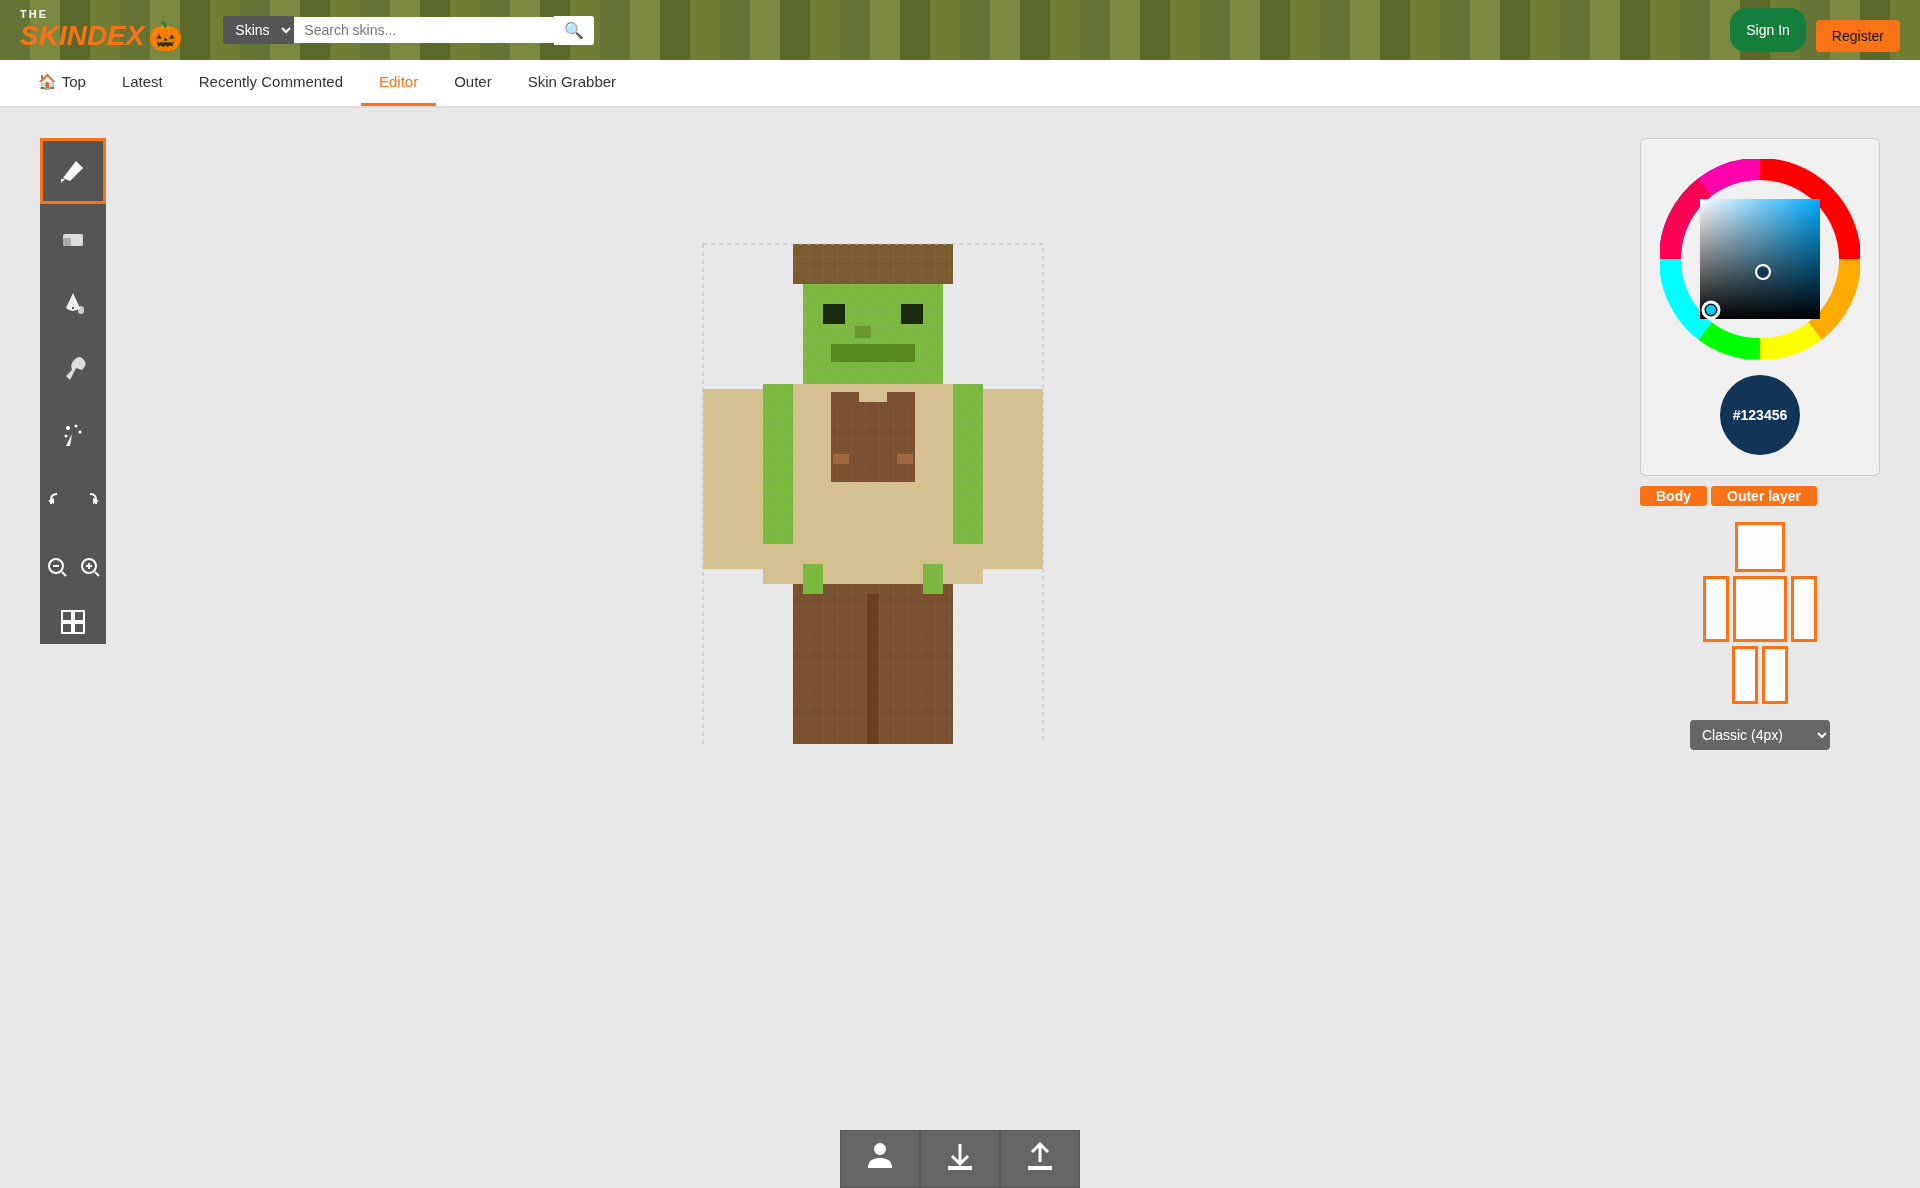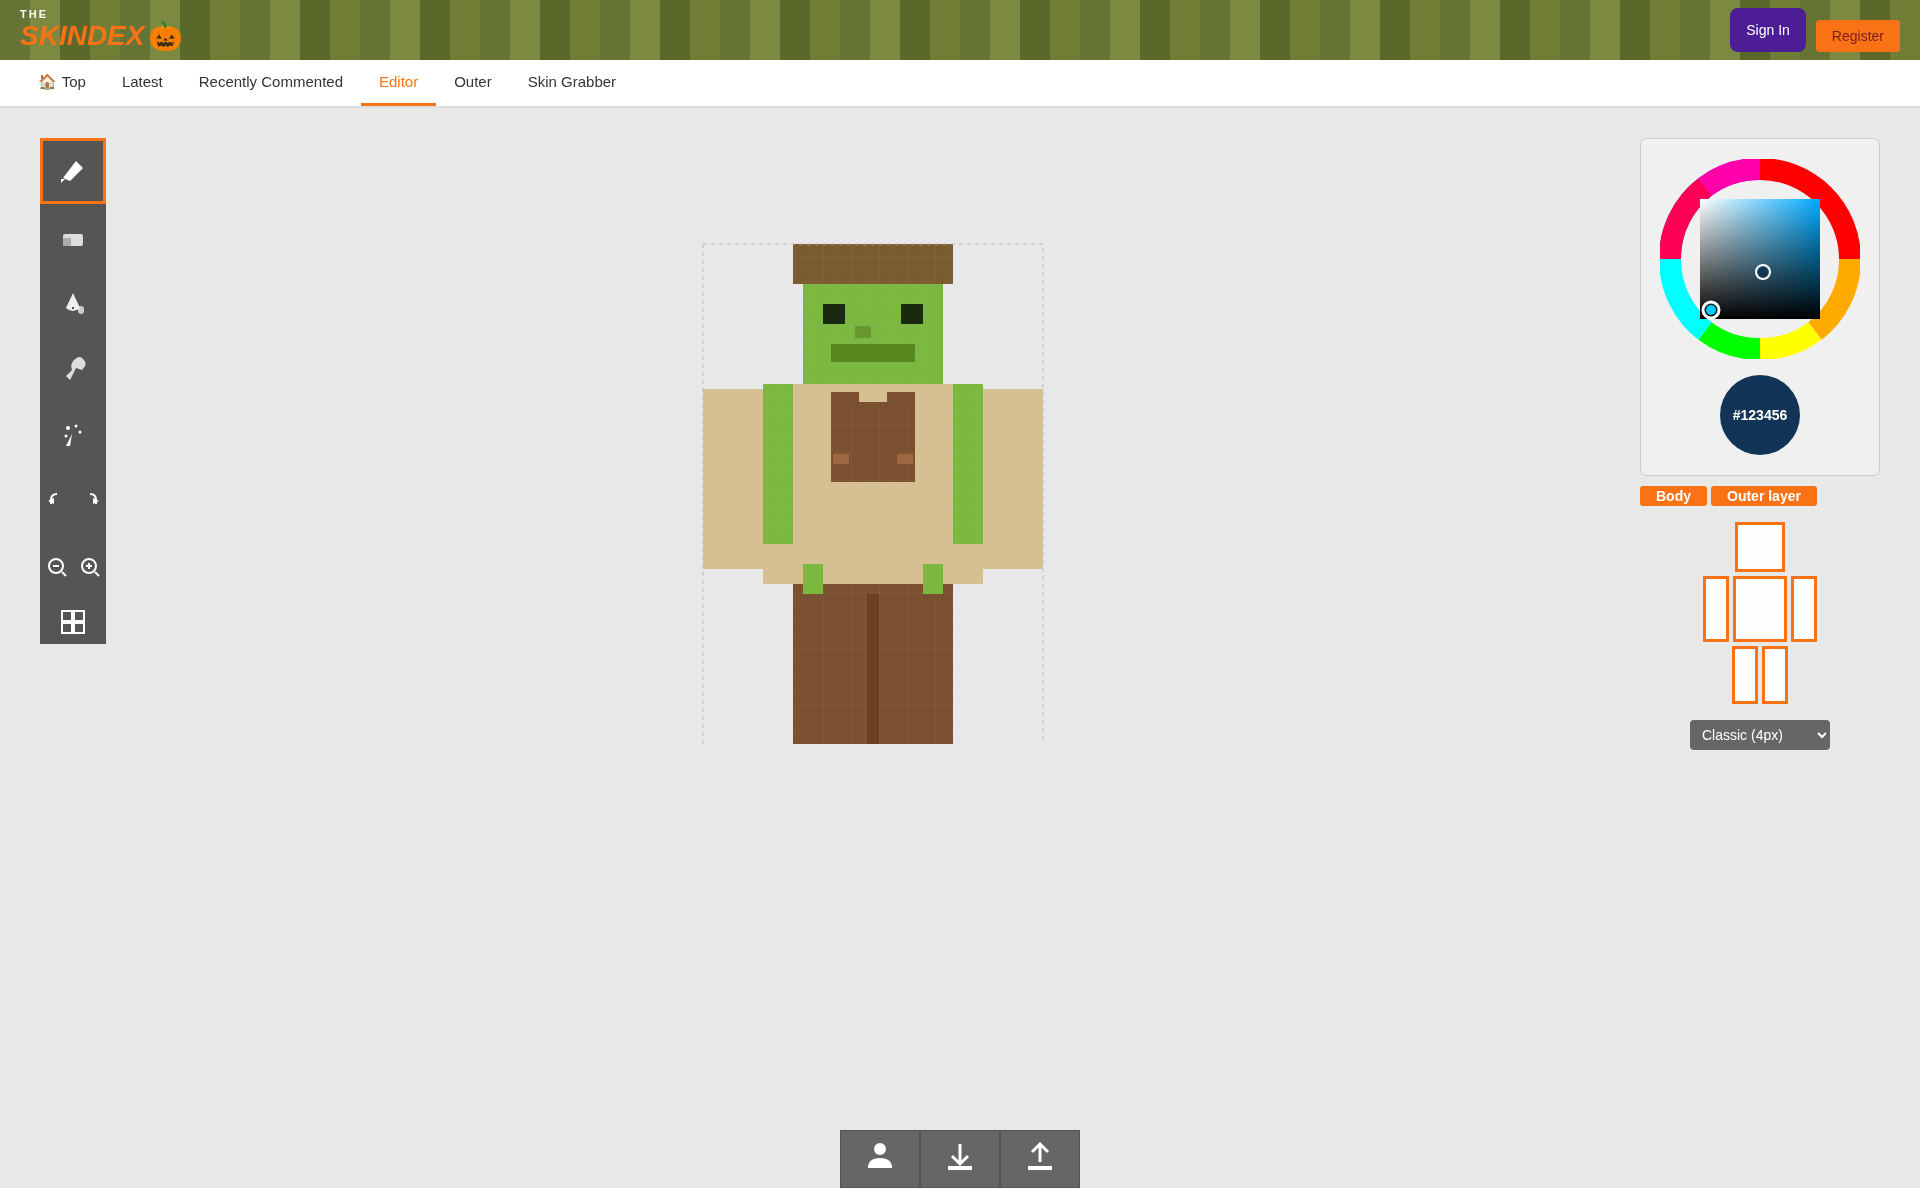--- a/index.html
+++ b/index.html
@@ -66,31 +66,31 @@
       font-size: 16px;
     }
     .header-auth {
       margin-left: auto;
       display: flex;
       gap: 10px;
       position: relative;
       z-index: 2;
     }
     .btn-signin {
-      background: #4c1d95;
+      background: #15803d;
       color: #fff;
       border: none;
       padding: 8px 16px;
-      border-radius: 8px;
+      border-radius: 16px;
       cursor: pointer;
       font-size: 14px;
     }
     .btn-register {
       background: #f97316;
-      color: #7f1d1d;
+      color: #0f172a;
       border: none;
       padding: 8px 16px;
       border-radius: 4px;
       cursor: pointer;
       font-size: 14px;
       margin-top: 12px;
     }
 
     
     .nav-bar {
@@ -259,20 +259,27 @@
   <div class="logo-area">
     <div style="position:relative; display:flex; flex-direction:column; align-items:flex-start;">
       <span style="color:#fff; font-size:11px; font-weight:bold; letter-spacing:2px;">THE</span>
       <div style="display:flex; align-items:center;">
         <span style="color:#f97316; font-size:28px; font-weight:900; font-style:italic;">SKINDEX</span>
         <span style="font-size:28px; margin-left:4px;">🎃</span>
       </div>
     </div>
   </div>
 
+  <div class="header-search">
+    <select class="search-type-select">
+      <option>Skins</option>
+    </select>
+    <input class="search-input" type="text" placeholder="Search skins..." style="">
+    <button class="search-btn">🔍</button>
+  </div>
 
   <div class="header-auth">
     <button class="btn-signin">Sign In</button>
     <button class="btn-register">Register</button>
   </div>
 </div>
 
 <nav class="nav-bar">
   <a class="nav-item">
     <span>🏠</span>

